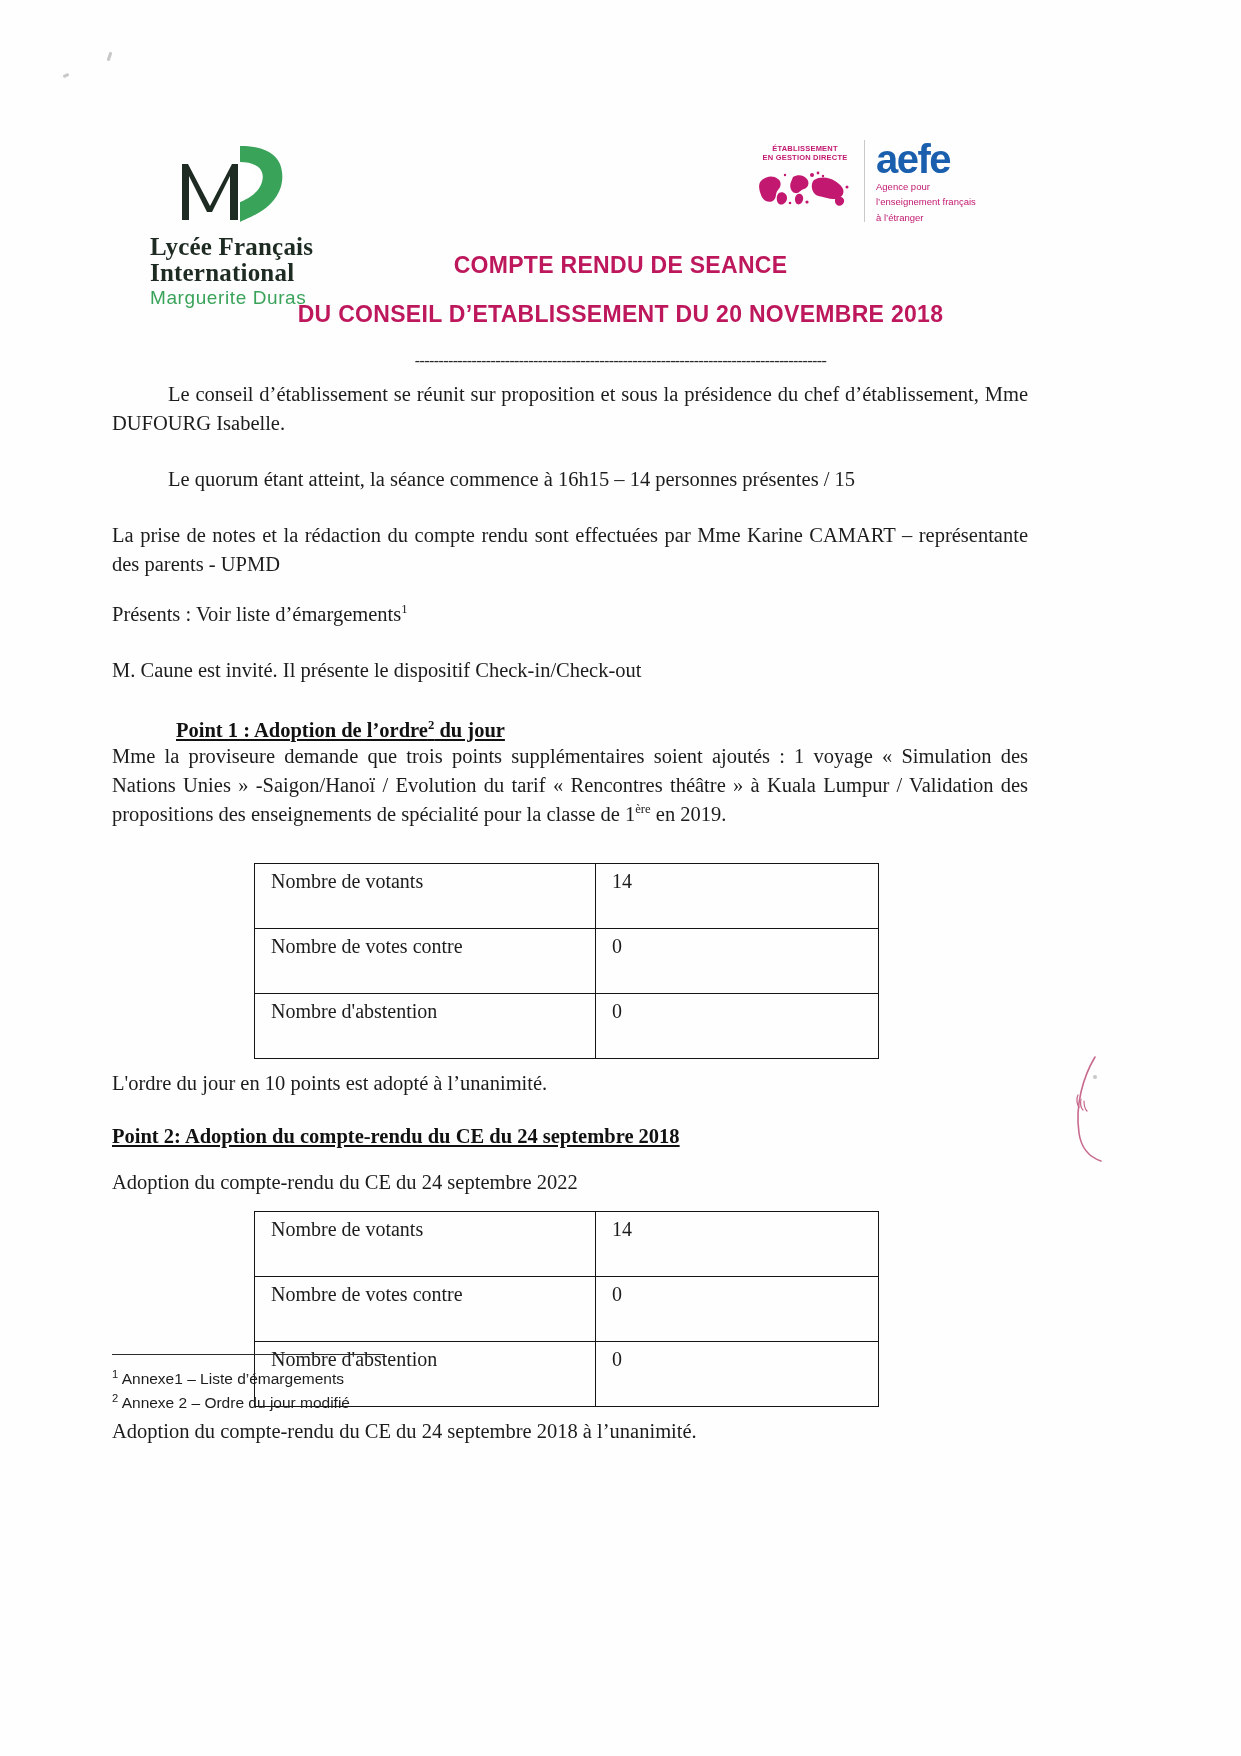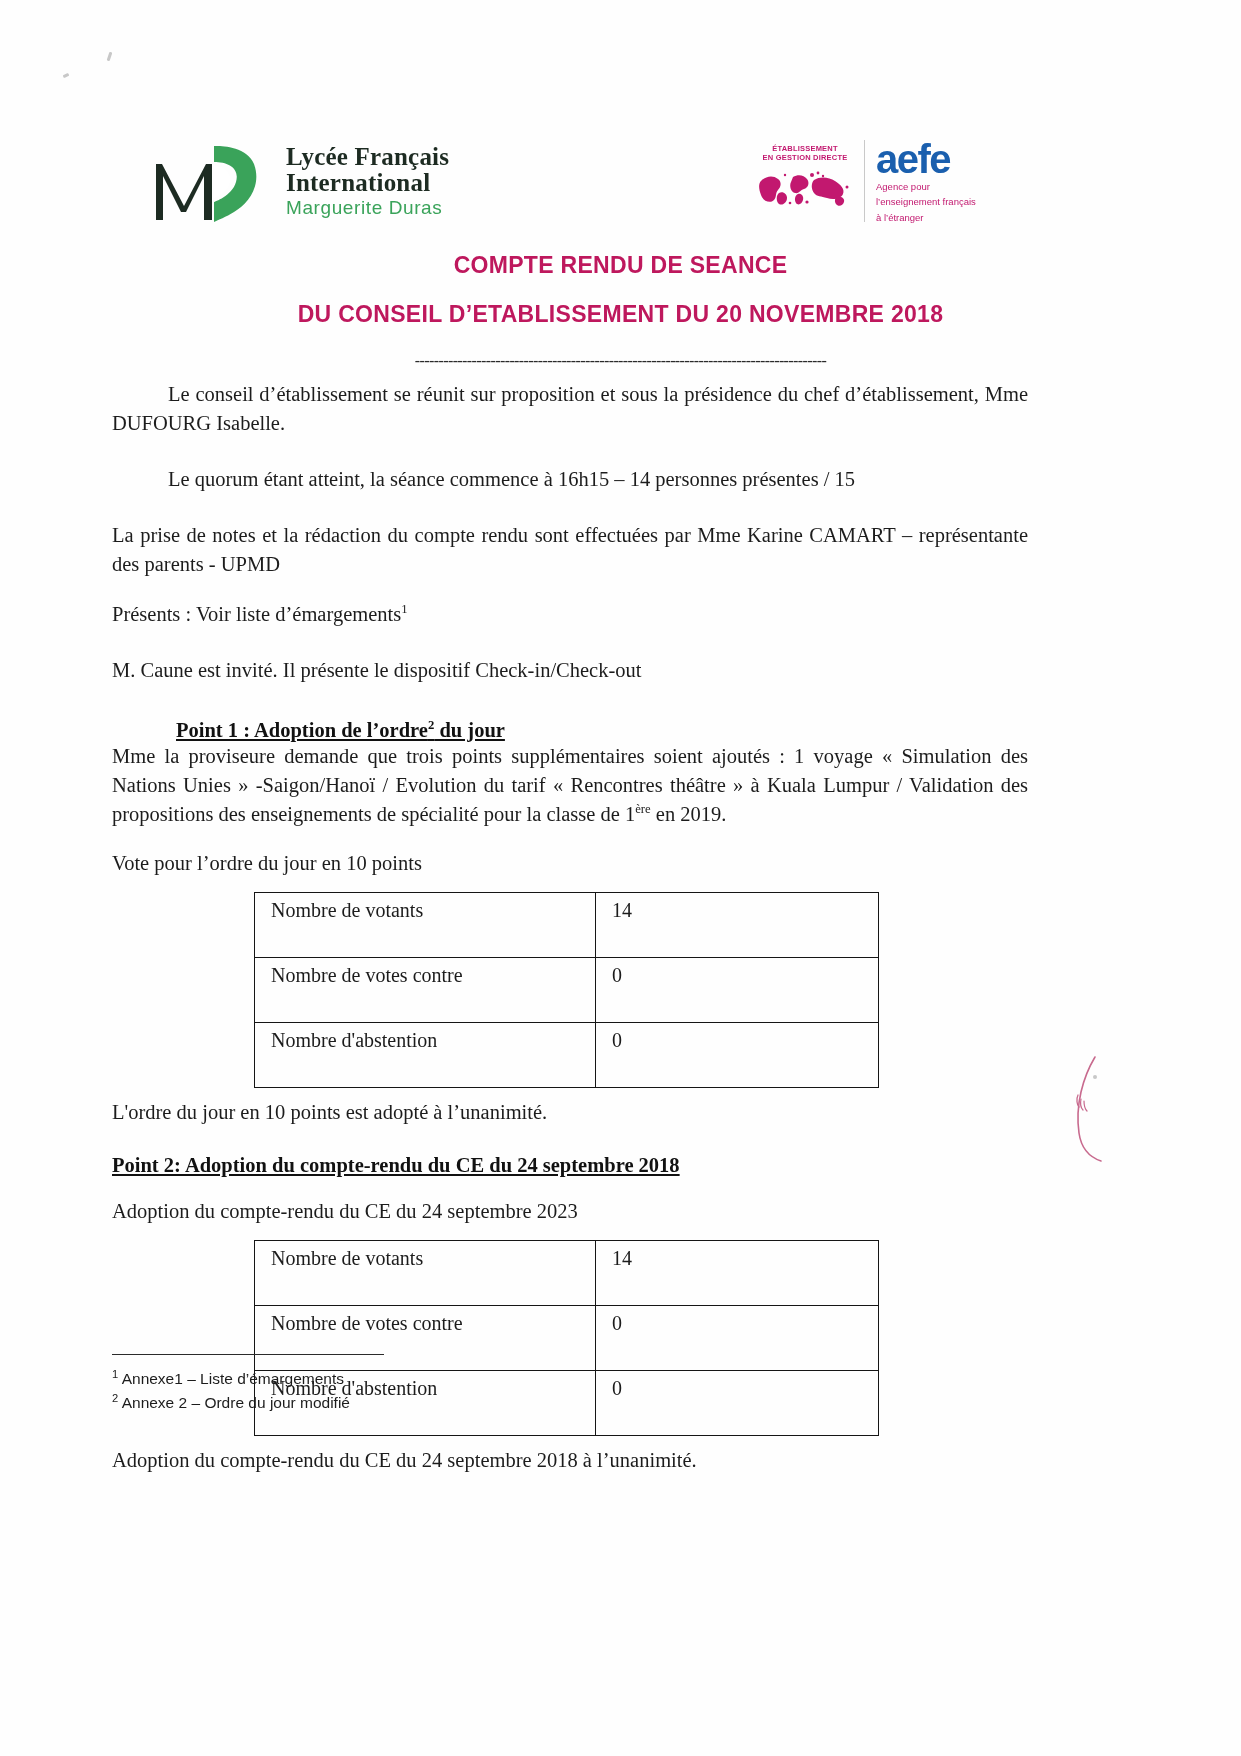--- a/index.html
+++ b/index.html
@@ -38,21 +38,22 @@
     left: 0; right: 0;
     top: 132px;
     height: 104px;
   }
   .logo-lfi {
     position: absolute;
     left: 150px;
     top: 8px;
     display: flex;
     align-items: center;
-    gap: 24px;
+    gap: 8px;
+    flex-direction: column;
   }
   .lfi-mark {
     position: relative;
     width: 112px;
     height: 86px;
   }
   .lfi-mark svg { display: block; }
   .lfi-text {
     line-height: 1.04;
     padding-bottom: 4px;
@@ -317,21 +318,20 @@
     <p class="t">M. Caune est invité. Il présente le dispositif Check-in/Check-out</p>
 
     <div class="gap-l"></div>
 
     <p class="heading ind"><span>Point 1 : Adoption de l’ordre</span><sup>2</sup><span> du jour</span></p>
 
     <p class="t"><span>Mme la proviseure demande que trois points supplémentaires soient ajoutés : 1 voyage « Simulation des Nations Unies » -Saigon/Hanoï / Evolution du tarif « Rencontres théâtre » à Kuala Lumpur / Validation des propositions des enseignements de spécialité pour la classe de 1</span><sup>ère</sup><span> en 2019.</span></p>
 
     <div class="gap-s"></div>
 
-    <p class="t">Vote pour l’ordre du jour en 10 points</p>
 
     <table class="vote-table">
       <tbody>
         <tr>
           <td class="label">Nombre de votants</td>
           <td>14</td>
         </tr>
         <tr>
           <td class="label">Nombre de votes contre</td>
           <td>0</td>
@@ -344,21 +344,21 @@
     </table>
 
     <p class="t">L'ordre du jour en 10  points est adopté à l’unanimité.</p>
 
     <div class="gap-m"></div>
 
     <p class="heading">Point 2: Adoption du compte-rendu du CE du 24 septembre 2018</p>
 
     <div class="gap-s"></div>
 
-    <p class="t">Adoption du compte-rendu du CE du 24 septembre 2023</p>
+    <p class="t">Adoption du compte-rendu du CE du 24 septembre 2022</p>
 
     <table class="vote-table">
       <tbody>
         <tr>
           <td class="label">Nombre de votants</td>
           <td>14</td>
         </tr>
         <tr>
           <td class="label">Nombre de votes contre</td>
           <td>0</td>

